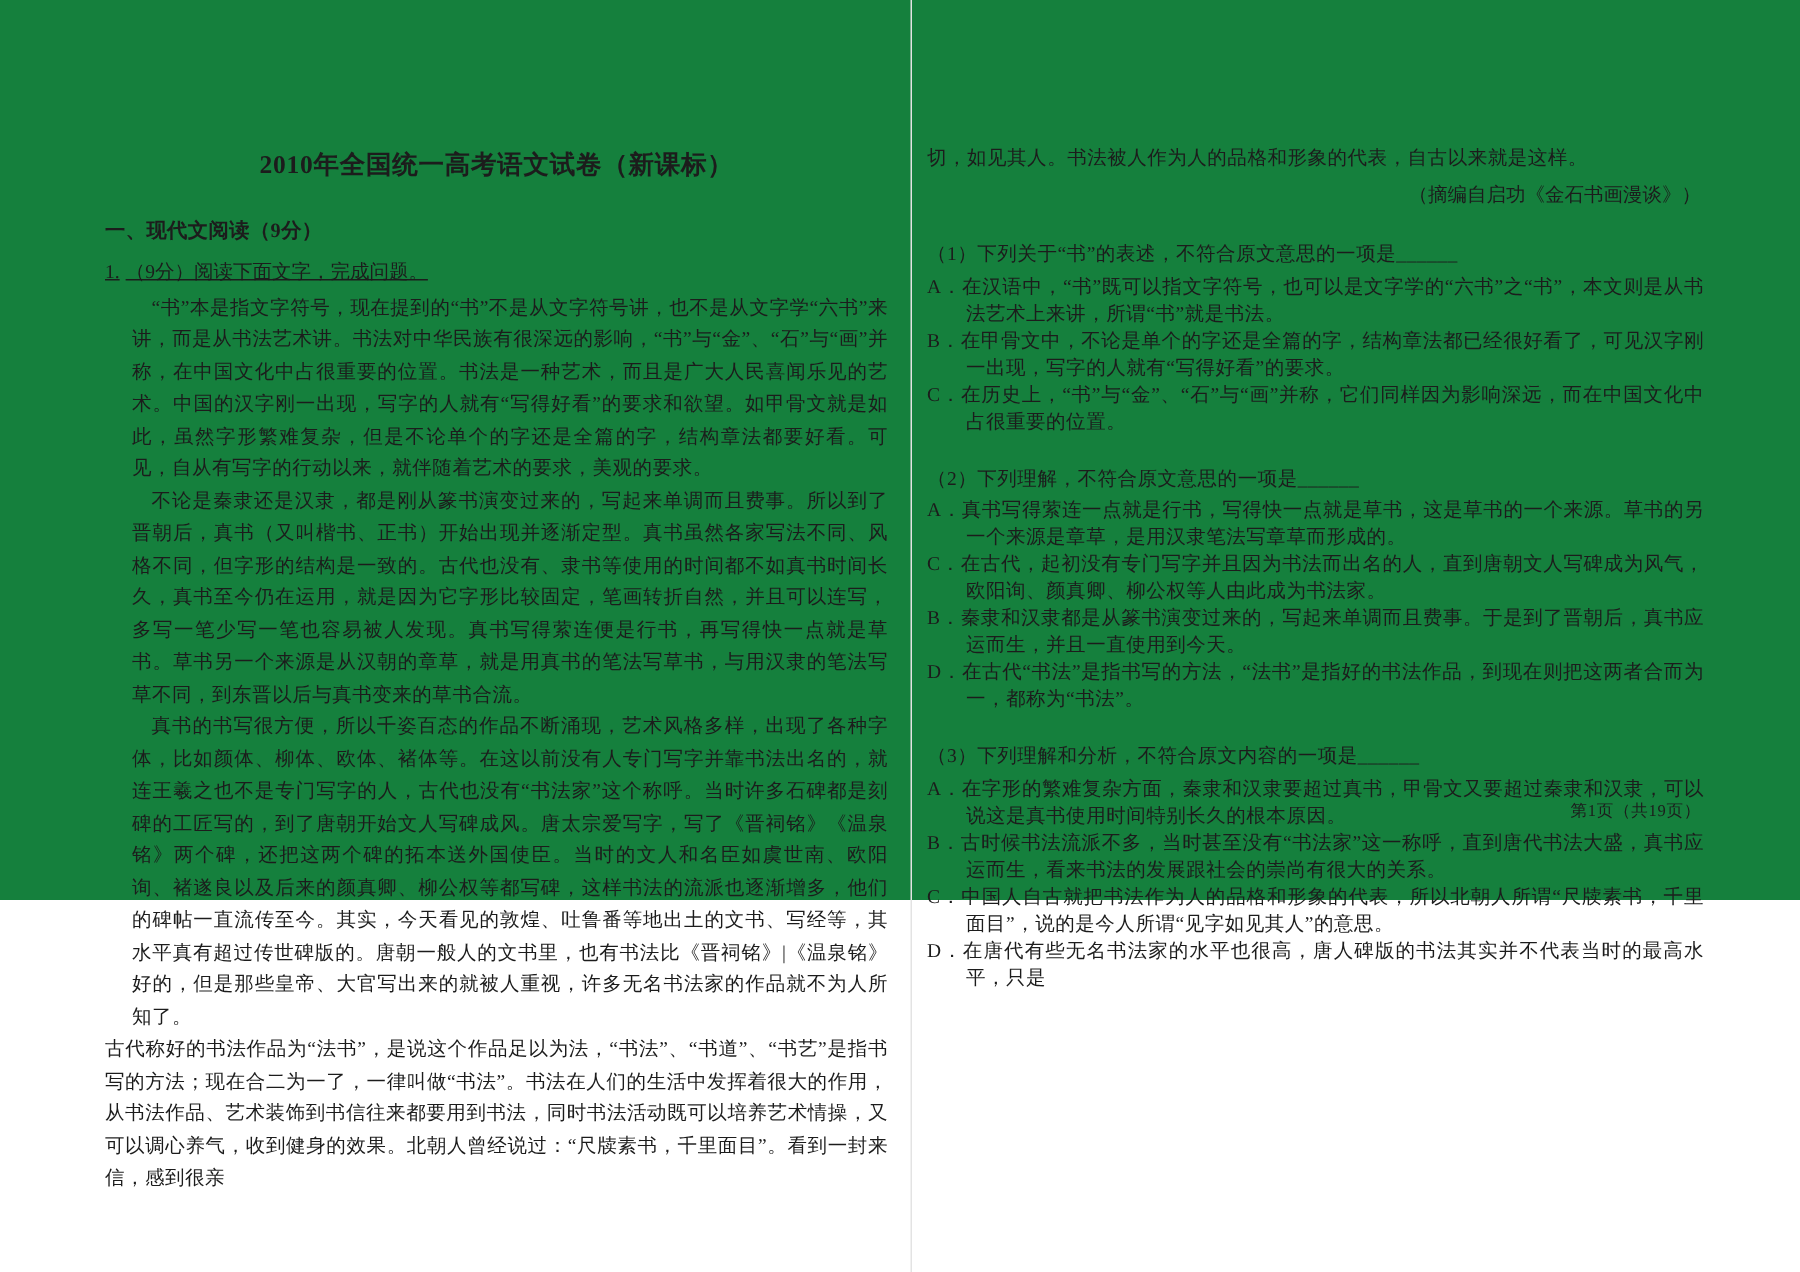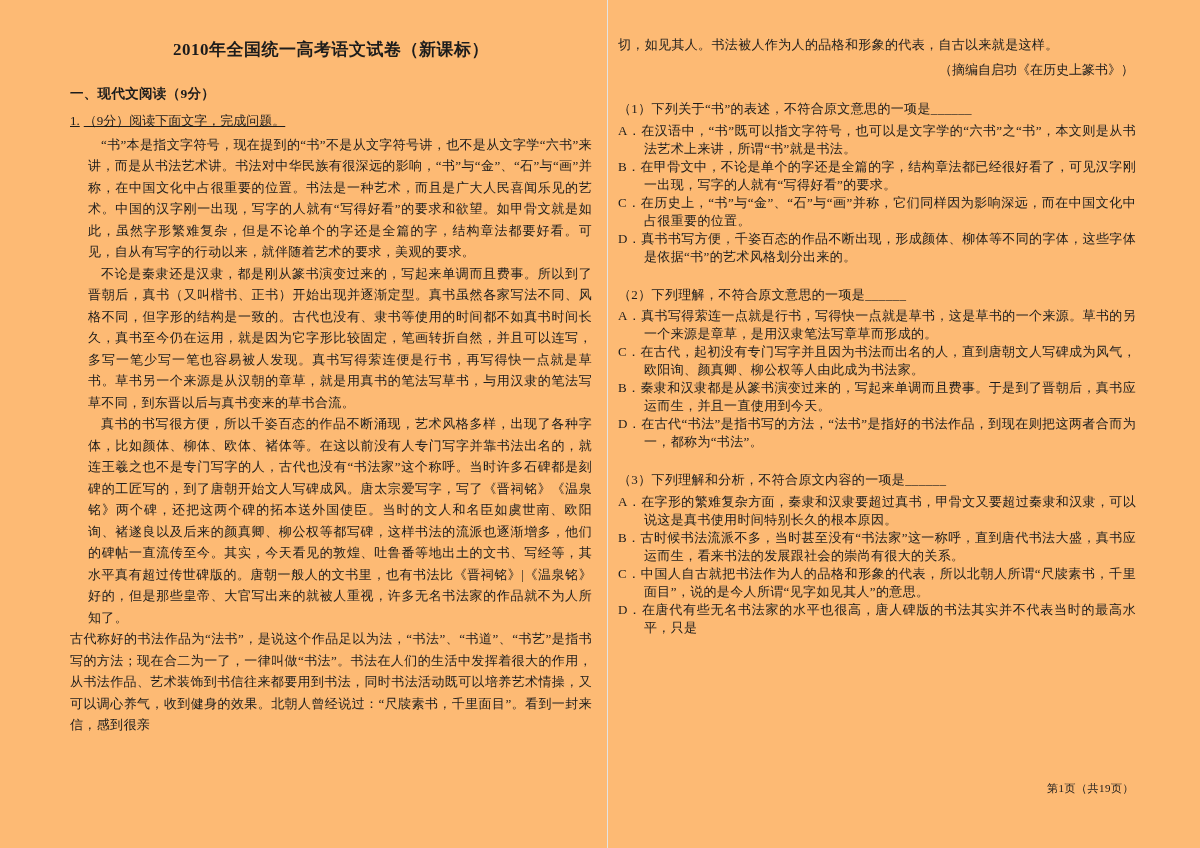--- a/index.html
+++ b/index.html
@@ -5,23 +5,23 @@
   * { margin: 0; padding: 0; box-sizing: border-box; }
   html, body { background: #ffffff; }
   body {
     width: 1200px; height: 848px;
     font-family: "Liberation Serif", "DejaVu Serif", serif;
     color: #1c1c1c;
     overflow: hidden;
   }
   .page {
     position: relative;
-    width: 1200px; height: 848px;
-    padding: 32px 64px 0 70px;
-    background: #fdba74;
+    width: 1200px; height: 600px;
+    padding: 92px 64px 0 70px;
+    background: #15803d;
   }
   .divider {
     position: absolute;
     left: 607px; top: 0;
     width: 1px; height: 848px;
     background: #e3e3e3;
   }
   .columns { display: flex; justify-content: space-between; }
   .col-left  { width: 522px; }
   .col-right { width: 518px; padding-top: 2px; }
@@ -96,28 +96,27 @@
       <div class="section-heading">一、现代文阅读（9分）</div>
       <div class="question-intro"><span class="q-num">1.</span><span>（9分）阅读下面文字，完成问题。</span></div>
       <p class="para passage">“书”本是指文字符号，现在提到的“书”不是从文字符号讲，也不是从文字学“六书”来讲，而是从书法艺术讲。书法对中华民族有很深远的影响，“书”与“金”、“石”与“画”并称，在中国文化中占很重要的位置。书法是一种艺术，而且是广大人民喜闻乐见的艺术。中国的汉字刚一出现，写字的人就有“写得好看”的要求和欲望。如甲骨文就是如此，虽然字形繁难复杂，但是不论单个的字还是全篇的字，结构章法都要好看。可见，自从有写字的行动以来，就伴随着艺术的要求，美观的要求。</p>
       <p class="para passage">不论是秦隶还是汉隶，都是刚从篆书演变过来的，写起来单调而且费事。所以到了晋朝后，真书（又叫楷书、正书）开始出现并逐渐定型。真书虽然各家写法不同、风格不同，但字形的结构是一致的。古代也没有、隶书等使用的时间都不如真书时间长久，真书至今仍在运用，就是因为它字形比较固定，笔画转折自然，并且可以连写，多写一笔少写一笔也容易被人发现。真书写得萦连便是行书，再写得快一点就是草书。草书另一个来源是从汉朝的章草，就是用真书的笔法写草书，与用汉隶的笔法写草不同，到东晋以后与真书变来的草书合流。</p>
       <p class="para passage">真书的书写很方便，所以千姿百态的作品不断涌现，艺术风格多样，出现了各种字体，比如颜体、柳体、欧体、褚体等。在这以前没有人专门写字并靠书法出名的，就连王羲之也不是专门写字的人，古代也没有“书法家”这个称呼。当时许多石碑都是刻碑的工匠写的，到了唐朝开始文人写碑成风。唐太宗爱写字，写了《晋祠铭》《温泉铭》两个碑，还把这两个碑的拓本送外国使臣。当时的文人和名臣如虞世南、欧阳询、褚遂良以及后来的颜真卿、柳公权等都写碑，这样书法的流派也逐渐增多，他们的碑帖一直流传至今。其实，今天看见的敦煌、吐鲁番等地出土的文书、写经等，其水平真有超过传世碑版的。唐朝一般人的文书里，也有书法比《晋祠铭》|《温泉铭》好的，但是那些皇帝、大官写出来的就被人重视，许多无名书法家的作品就不为人所知了。</p>
       <p class="para flush">古代称好的书法作品为“法书”，是说这个作品足以为法，“书法”、“书道”、“书艺”是指书写的方法；现在合二为一了，一律叫做“书法”。书法在人们的生活中发挥着很大的作用，从书法作品、艺术装饰到书信往来都要用到书法，同时书法活动既可以培养艺术情操，又可以调心养气，收到健身的效果。北朝人曾经说过：“尺牍素书，千里面目”。看到一封来信，感到很亲</p>
     </div>
 
     <div class="col-right">
       <p class="para">切，如见其人。书法被人作为人的品格和形象的代表，自古以来就是这样。</p>
-      <p class="attribution">（摘编自启功《在历史上篆书》）</p>
+      <p class="attribution">（摘编自启功《金石书画漫谈》）</p>
 
       <div class="question">
         <p class="stem">（1）下列关于“书”的表述，不符合原文意思的一项是______</p>
         <p class="option"><span class="opt-label">A．</span><span>在汉语中，“书”既可以指文字符号，也可以是文字学的“六书”之“书”，本文则是从书法艺术上来讲，所谓“书”就是书法。</span></p>
         <p class="option"><span class="opt-label">B．</span><span>在甲骨文中，不论是单个的字还是全篇的字，结构章法都已经很好看了，可见汉字刚一出现，写字的人就有“写得好看”的要求。</span></p>
         <p class="option"><span class="opt-label">C．</span><span>在历史上，“书”与“金”、“石”与“画”并称，它们同样因为影响深远，而在中国文化中占很重要的位置。</span></p>
-        <p class="option"><span class="opt-label">D．</span><span>真书书写方便，千姿百态的作品不断出现，形成颜体、柳体等不同的字体，这些字体是依据“书”的艺术风格划分出来的。</span></p>
       </div>
 
       <div class="question">
         <p class="stem">（2）下列理解，不符合原文意思的一项是______</p>
         <p class="option"><span class="opt-label">A．</span><span>真书写得萦连一点就是行书，写得快一点就是草书，这是草书的一个来源。草书的另一个来源是章草，是用汉隶笔法写章草而形成的。</span></p>
         <p class="option"><span class="opt-label">C．</span><span>在古代，起初没有专门写字并且因为书法而出名的人，直到唐朝文人写碑成为风气，欧阳询、颜真卿、柳公权等人由此成为书法家。</span></p>
         <p class="option"><span class="opt-label">B．</span><span>秦隶和汉隶都是从篆书演变过来的，写起来单调而且费事。于是到了晋朝后，真书应运而生，并且一直使用到今天。</span></p>
         <p class="option"><span class="opt-label">D．</span><span>在古代“书法”是指书写的方法，“法书”是指好的书法作品，到现在则把这两者合而为一，都称为“书法”。</span></p>
       </div>
 

